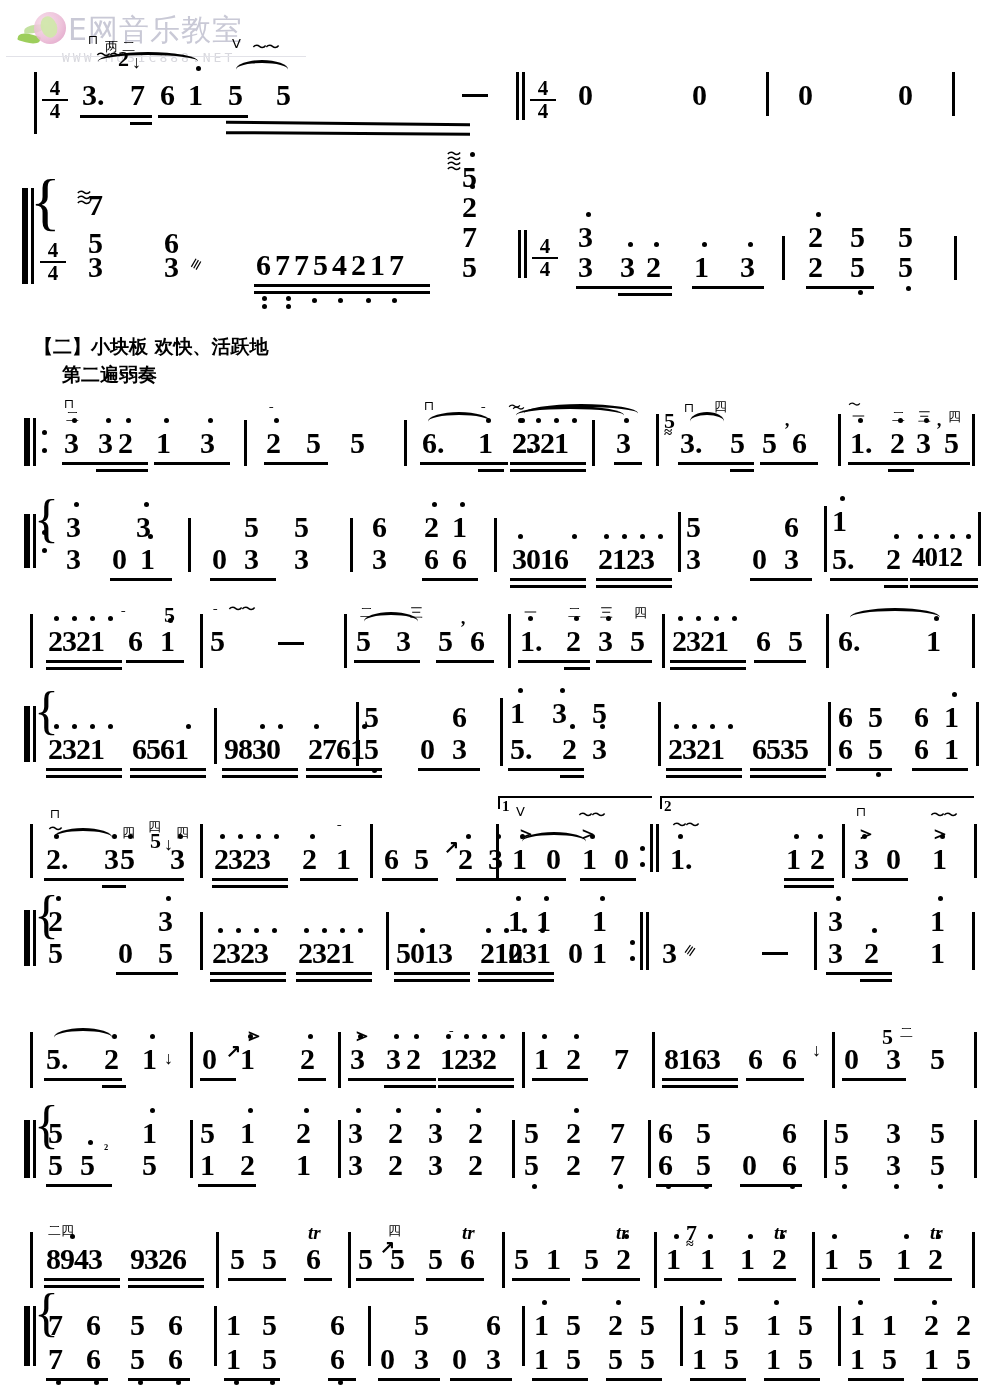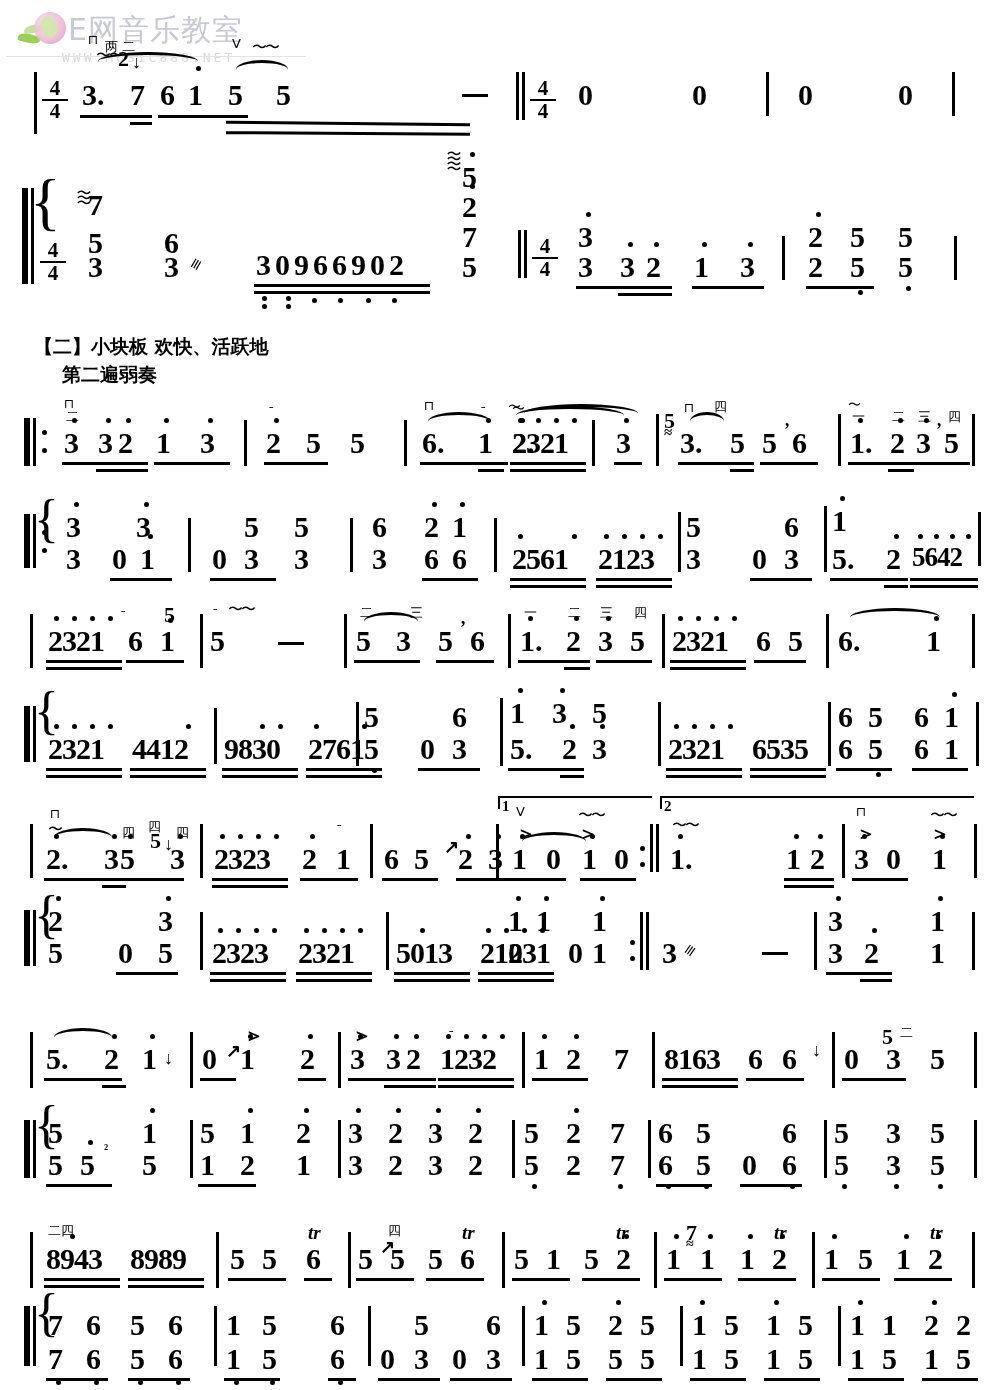--- a/index.html
+++ b/index.html
@@ -130,21 +130,21 @@
 
   <div class="arp" style="left:74px;top:192px;height:78px;">〜〜〜</div>
   <div class="n" style="left:88px;top:190px;">7</div>
   <div class="n" style="left:88px;top:228px;">5</div>
   <div class="n" style="left:88px;top:252px;">3</div>
 
   <div class="n" style="left:164px;top:228px;">6</div>
   <div class="n" style="left:164px;top:252px;">3</div>
   <div class="sq" style="left:190px;top:256px;transform:rotate(-60deg);">≡</div>
 
-  <div class="n" style="left:256px;top:250px;letter-spacing:4px;">30966902</div>
+  <div class="n" style="left:256px;top:250px;letter-spacing:4px;">67754217</div>
   <div class="beam" style="left:254px;top:284px;width:176px;"></div>
   <div class="beam" style="left:254px;top:291px;width:176px;"></div>
   <div class="dot" style="left:262px;top:296px;"></div>
   <div class="dot" style="left:262px;top:304px;"></div>
   <div class="dot" style="left:286px;top:296px;"></div>
   <div class="dot" style="left:286px;top:304px;"></div>
   <div class="dot" style="left:312px;top:298px;"></div>
   <div class="dot" style="left:338px;top:298px;"></div>
   <div class="dot" style="left:366px;top:298px;"></div>
   <div class="dot" style="left:392px;top:298px;"></div>
@@ -330,21 +330,21 @@
   <div class="n" style="left:372px;top:544px;">3</div>
   <div class="n" style="left:424px;top:512px;">2</div>
   <div class="dot" style="left:432px;top:502px;"></div>
   <div class="n" style="left:452px;top:512px;">1</div>
   <div class="dot" style="left:460px;top:502px;"></div>
   <div class="n" style="left:424px;top:544px;">6</div>
   <div class="n" style="left:452px;top:544px;">6</div>
   <div class="beam" style="left:422px;top:578px;width:56px;"></div>
 
   <div class="bar" style="left:494px;top:518px;height:54px;"></div>
-  <div class="n" style="left:512px;top:544px;letter-spacing:-1px;">2561</div>
+  <div class="n" style="left:512px;top:544px;letter-spacing:-1px;">3016</div>
   <div class="dot" style="left:518px;top:534px;"></div>
   <div class="dot" style="left:572px;top:534px;"></div>
   <div class="beam" style="left:510px;top:578px;width:76px;"></div>
   <div class="beam" style="left:510px;top:585px;width:76px;"></div>
   <div class="n" style="left:598px;top:544px;letter-spacing:-1px;">2123</div>
   <div class="dot" style="left:604px;top:534px;"></div>
   <div class="dot" style="left:622px;top:534px;"></div>
   <div class="dot" style="left:640px;top:534px;"></div>
   <div class="dot" style="left:658px;top:534px;"></div>
   <div class="beam" style="left:596px;top:578px;width:76px;"></div>
@@ -359,21 +359,21 @@
   <div class="beam" style="left:750px;top:578px;width:62px;"></div>
 
   <div class="bar" style="left:824px;top:506px;height:66px;"></div>
   <div class="n" style="left:832px;top:506px;">1</div>
   <div class="dot" style="left:840px;top:496px;"></div>
   <div class="n" style="left:832px;top:544px;">5.</div>
   <div class="n" style="left:886px;top:544px;">2</div>
   <div class="dot" style="left:894px;top:534px;"></div>
   <div class="beam" style="left:830px;top:578px;width:78px;"></div>
   <div class="beam" style="left:884px;top:585px;width:24px;"></div>
-  <div class="n" style="left:912px;top:544px;letter-spacing:-1px;font-size:27px;">5642</div>
+  <div class="n" style="left:912px;top:544px;letter-spacing:-1px;font-size:27px;">4012</div>
   <div class="dot" style="left:918px;top:534px;"></div>
   <div class="dot" style="left:934px;top:534px;"></div>
   <div class="dot" style="left:950px;top:534px;"></div>
   <div class="dot" style="left:966px;top:534px;"></div>
   <div class="beam" style="left:910px;top:578px;width:68px;"></div>
   <div class="beam" style="left:910px;top:585px;width:68px;"></div>
   <div class="bar" style="left:978px;top:512px;height:54px;"></div>
 </div>
 
 <div class="sys">
@@ -450,21 +450,21 @@
   <div class="thickbar" style="left:24px;top:706px;height:56px;"></div>
   <div class="brace" style="left:34px;top:690px;font-size:52px;">{</div>
 
   <div class="n" style="left:48px;top:734px;letter-spacing:-1px;">2321</div>
   <div class="dot" style="left:54px;top:724px;"></div>
   <div class="dot" style="left:72px;top:724px;"></div>
   <div class="dot" style="left:90px;top:724px;"></div>
   <div class="dot" style="left:108px;top:724px;"></div>
   <div class="beam" style="left:46px;top:768px;width:76px;"></div>
   <div class="beam" style="left:46px;top:775px;width:76px;"></div>
-  <div class="n" style="left:132px;top:734px;letter-spacing:-1px;">4412</div>
+  <div class="n" style="left:132px;top:734px;letter-spacing:-1px;">6561</div>
   <div class="dot" style="left:186px;top:724px;"></div>
   <div class="beam" style="left:130px;top:768px;width:76px;"></div>
   <div class="beam" style="left:130px;top:775px;width:76px;"></div>
 
   <div class="bar" style="left:214px;top:708px;height:56px;"></div>
   <div class="n" style="left:224px;top:734px;letter-spacing:-1px;">9830</div>
   <div class="dot" style="left:260px;top:724px;"></div>
   <div class="dot" style="left:278px;top:724px;"></div>
   <div class="beam" style="left:222px;top:768px;width:76px;"></div>
   <div class="beam" style="left:222px;top:775px;width:76px;"></div>
@@ -838,21 +838,21 @@
   <div class="bar" style="left:974px;top:1120px;height:58px;"></div>
 </div>
 
 <div class="sys">
   <div class="bar" style="left:30px;top:1232px;height:56px;"></div>
   <div class="fing" style="left:48px;top:1222px;">二四</div>
   <div class="n" style="left:46px;top:1244px;letter-spacing:-1px;">8943</div>
   <div class="dot" style="left:70px;top:1234px;"></div>
   <div class="beam" style="left:44px;top:1278px;width:76px;"></div>
   <div class="beam" style="left:44px;top:1285px;width:76px;"></div>
-  <div class="n" style="left:130px;top:1244px;letter-spacing:-1px;">8989</div>
+  <div class="n" style="left:130px;top:1244px;letter-spacing:-1px;">9326</div>
   <div class="beam" style="left:128px;top:1278px;width:76px;"></div>
   <div class="beam" style="left:128px;top:1285px;width:76px;"></div>
 
   <div class="bar" style="left:216px;top:1232px;height:56px;"></div>
   <div class="n" style="left:230px;top:1244px;">5</div>
   <div class="n" style="left:262px;top:1244px;">5</div>
   <div class="beam" style="left:228px;top:1278px;width:58px;"></div>
   <div class="tr" style="left:308px;top:1222px;">tr</div>
   <div class="n" style="left:306px;top:1244px;">6</div>
   <div class="beam" style="left:304px;top:1278px;width:28px;"></div>

